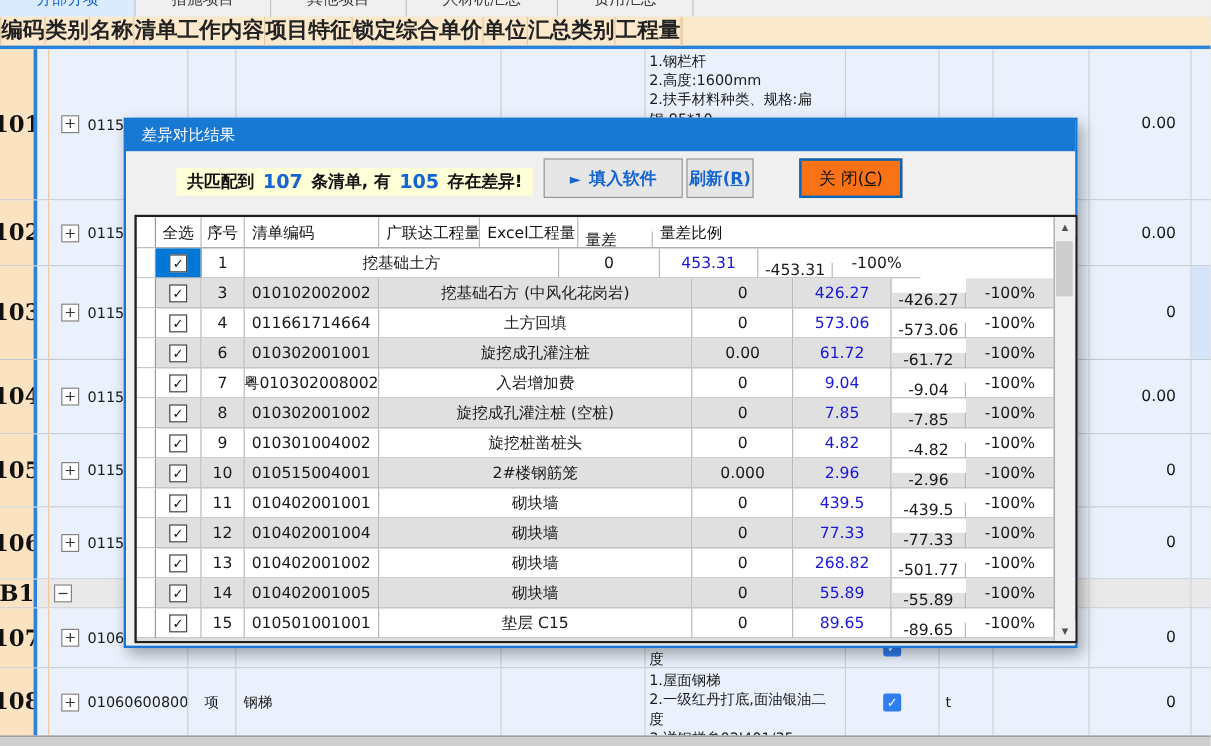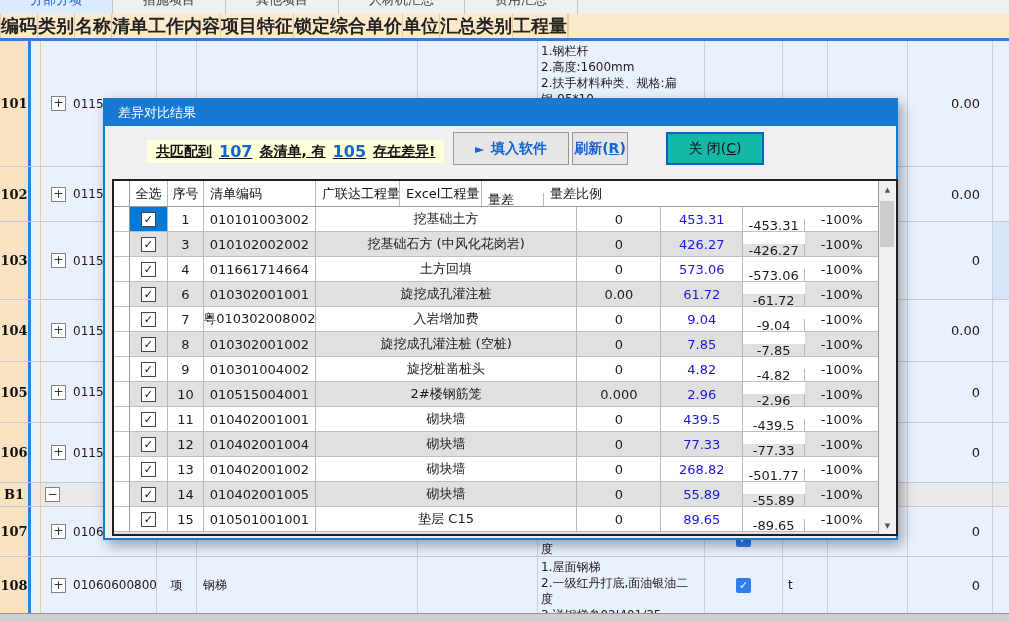--- a/index.html
+++ b/index.html
@@ -16,21 +16,21 @@
   
   .grid{position:absolute;top:14px;left:0;width:1009px;}
   .gheader{display:flex;height:27px;background:#fce8cb;border-bottom:3px solid #2a82dc;
            box-sizing:border-box;font-weight:bold;font-size:18px;color:#222;}
   .gheader .hc{box-sizing:border-box;border-right:1px solid #e3cda6;display:flex;align-items:center;
                justify-content:center;text-align:center;line-height:1.05;overflow:hidden;}
   .bgrow{display:flex;box-sizing:border-box;background:#eaf1fc;border-bottom:1px solid #c5cad2;}
   .bgrow .c{box-sizing:border-box;border-right:1px solid #ccd1d8;display:flex;align-items:center;overflow:hidden;}
   .bgrow.b1 .c{background:#e9e9e9;}
   .c.rn{width:31px;background:#fbe2c0;border-right:3px solid #2a82dc;justify-content:center;
-        font-weight:bold;font-family:"DejaVu Serif","Liberation Serif",serif;font-size:13px;color:#111;}
+        font-weight:bold;font-family:"DejaVu Serif","Liberation Serif",serif;font-size:19px;color:#111;}
   .bgrow.b1 .c.rn{background:#fbe2c0;}
   .c.code{width:126px;position:relative;padding-left:20px;}
   .c.code::before{content:"";position:absolute;left:9px;top:0;bottom:0;width:1px;background:#f2c992;}
   .c.cat{width:40px;justify-content:center;}
   .c.name{width:221px;padding-left:6px;}
   .c.work{width:120px;}
   .c.feat{width:167px;align-items:flex-start;padding:2px 3px;line-height:16px;font-size:12px;display:block;}
   .c.lock{width:78px;justify-content:center;}
   .c.unit{width:45px;padding-left:5px;}
   .c.sum{width:80px;}
@@ -47,27 +47,27 @@
   .featline{min-height:16px;white-space:nowrap;}
   .bottombar{position:absolute;left:0;bottom:0;width:100%;height:8px;background:#cfcfcf;border-top:1px solid #949494;}
 
   
   .dialog{position:absolute;left:103px;top:98px;width:795px;height:442px;background:#f0f0f0;
           border:2px solid #1779d3;box-sizing:border-box;box-shadow:4px 5px 12px rgba(0,0,0,.35);}
   .dtitle{height:26px;background:#1779d3;color:#fff;display:flex;align-items:center;
           padding-left:13px;font-size:13px;}
   .dsummary{position:relative;height:50px;}
   .ybox{position:absolute;left:42px;top:14px;background:#ffffd8;padding:2px 9px;display:flex;
-        align-items:center;gap:7px;font-size:14px;font-weight:bold;color:#111;white-space:nowrap;text-decoration:underline;}
+        align-items:center;gap:7px;font-size:14px;font-weight:bold;color:#111;white-space:nowrap;}
   .ybox .num{font-size:16px;color:#1464d2;}
   .dbtn{position:absolute;top:6px;height:33px;box-sizing:border-box;display:flex;align-items:center;
         justify-content:center;gap:7px;font-size:14px;cursor:default;}
   .btn-fill{left:348px;width:116px;background:#e6e6e6;border:1px solid #979797;color:#1464d2;font-weight:bold;}
   .btn-refresh{left:467px;width:56px;background:#e6e6e6;border:1px solid #979797;color:#1464d2;font-weight:bold;}
-  .btn-close{left:561px;width:98px;background:#14b8a6;border:2px solid #0067c0;color:#111;}
+  .btn-close{left:561px;width:86px;background:#f97316;border:2px solid #0067c0;color:#111;}
   .fillarrow{font-size:12px;}
 
   .dtablewrap{position:absolute;left:7px;top:79px;width:786px;height:357px;border:2px solid #1f1f1f;
               background:#fff;box-sizing:border-box;display:flex;}
   .dtable{flex:1;overflow:hidden;}
   .dhead{display:flex;height:26px;box-sizing:border-box;background:#fff;border-bottom:1px solid #9b9b9b;
          font-size:13px;color:#111;}
   .dhead .dc{justify-content:flex-start;padding-left:6px;}
   .dhead .dc.chk,.dhead .dc.no{justify-content:center;padding-left:0;}
   .dc{box-sizing:border-box;border-right:1px solid #b9b9b9;display:flex;align-items:center;
@@ -342,21 +342,20 @@
             <div class="dc diff">量差</div>
             <div class="dc ratio">量差比例</div>
           </div>
         <div>
             <div class="drow">
     <div class="dc ind"></div>
     <div class="dc chk selcell">
       <span class="wchk">✓</span>
     </div>
     <div class="dc no">1</div>
-    <div class="dc code">010101003002</div>
     <div class="dc name">挖基础土方</div>
     <div class="dc gld">0</div>
     <div class="dc excel">453.31</div>
     <div class="dc diff">-453.31</div>
     <div class="dc ratio">-100%</div>
   </div>
             <div class="drow alt">
     <div class="dc ind"></div>
     <div class="dc chk">
       <span class="wchk">✓</span>

